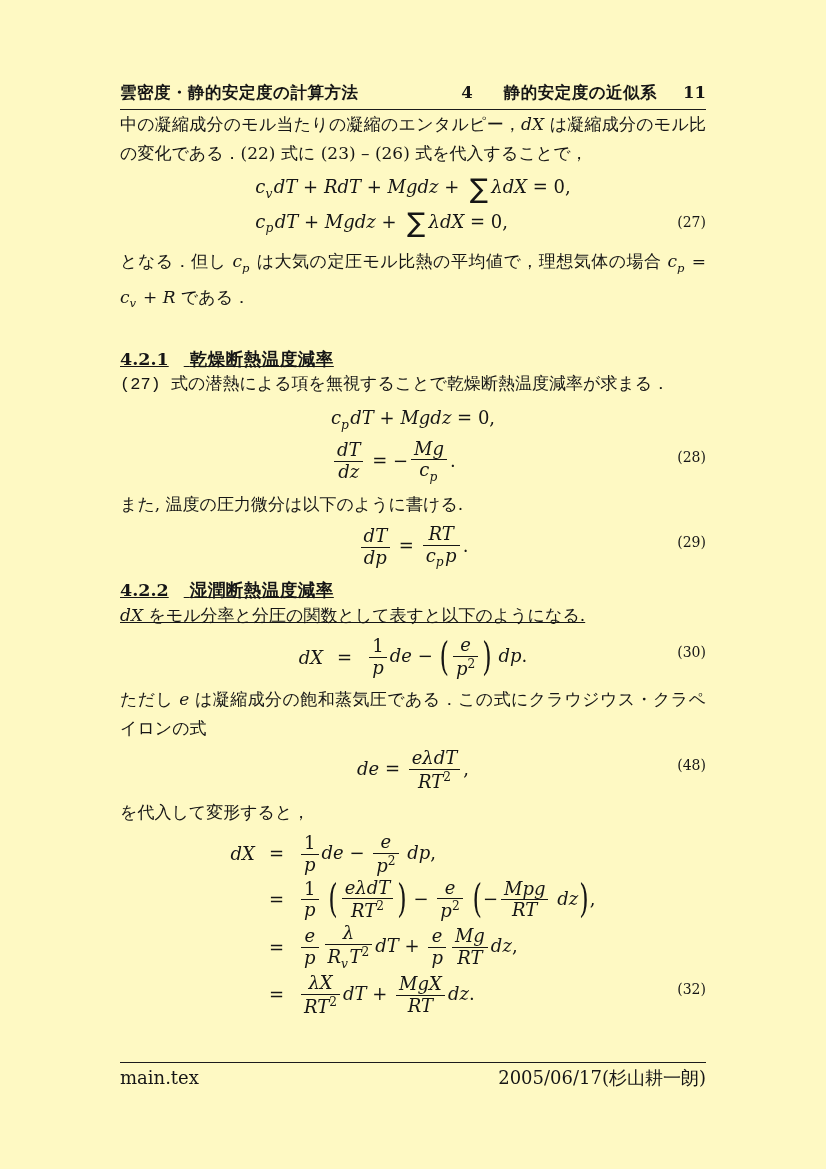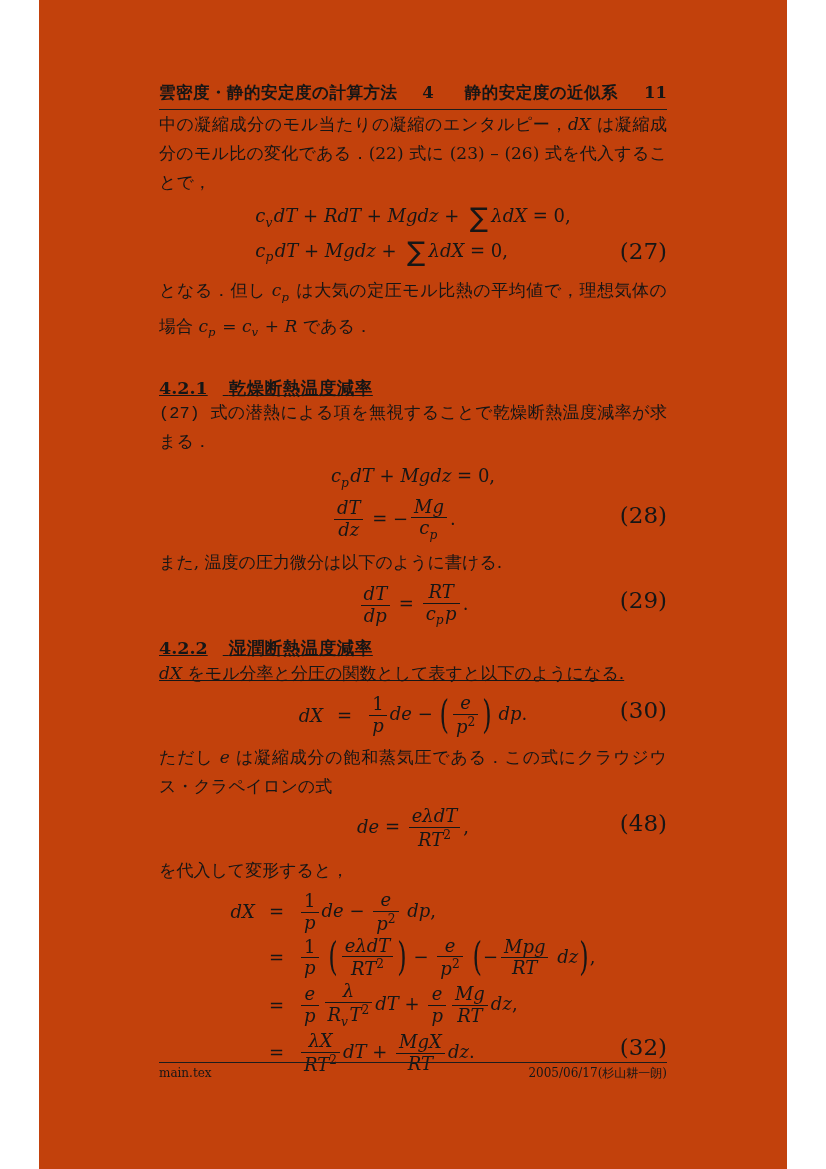--- a/index.html
+++ b/index.html
@@ -1,20 +1,20 @@
 <!DOCTYPE html>
 <html><head>
 <meta charset="utf-8">
 <style>
   html,body{margin:0;padding:0;background:#ffffff;}
   .page{
     position:relative;
-    width:748px;height:1169px;
+    width:826px;height:1169px;
     margin:0 auto;
-    background:#c2410c;
+    background:#fef9c3;
     color:#161616;
     font-family:"DejaVu Serif","Liberation Serif",serif;
     overflow:hidden;
   }
   .content{padding:84px 120px 0 120px;font-size:17px;line-height:29px;}
 
   
   .pagehead{
     display:flex;justify-content:space-between;align-items:baseline;
     font-weight:bold;font-size:16.5px;line-height:18px;
@@ -43,21 +43,21 @@
   .equation{position:relative;margin:6px 0;min-height:30px;}
   .eqbody{width:fit-content;margin:0 auto;font-size:18px;}
   .eqbody.lines .eline{text-align:left;line-height:26px;margin:2px 0;}
   .eqbody.cols{
     display:grid;grid-template-columns:repeat(3,max-content);
     column-gap:14px;row-gap:3px;align-items:center;
   }
   .eqbody.cols .cell{line-height:26px;}
   .eqbody.cols .c0{justify-self:end;}
   .eqbody.cols .c2{justify-self:start;text-align:left;}
-  .eqnum{position:absolute;right:0;bottom:12px;font-size:23px;}
+  .eqnum{position:absolute;right:0;bottom:12px;font-size:14px;}
   .equation.plainlast .eqnum{bottom:4px;}
 
   .frac{
     display:inline-block;vertical-align:middle;text-align:center;
     margin:0 3px;line-height:1.05;
   }
   .frac .num{display:block;padding:0 3px 1px 3px;border-bottom:1px solid #161616;}
   .frac .den{display:block;padding:1px 3px 0 3px;}
   .sum{
     font-size:1.5em;line-height:0;vertical-align:-0.18em;
@@ -65,23 +65,23 @@
   }
   .bigp{
     display:inline-block;font-size:1.35em;line-height:0;
     transform:scaleY(1.6);vertical-align:-0.08em;margin:0 1px;
     font-family:"DejaVu Serif",serif;
   }
 
   
   .pagefoot{
     position:absolute;left:120px;right:120px;top:1062px;
-    border-top:1.3px solid #1c1c1c;
+    border-top:1.3px solid #1c1c1c;padding-top:5px;
     display:flex;justify-content:space-between;
-    font-size:12px;line-height:20px;
+    font-size:18px;line-height:20px;
   }
 </style>
 </head>
 <body>
 
 <div class="page">
   <div class="content">
 
     <div class="pagehead">
       <span class="ph-left">雲密度・静的安定度の計算方法</span>

